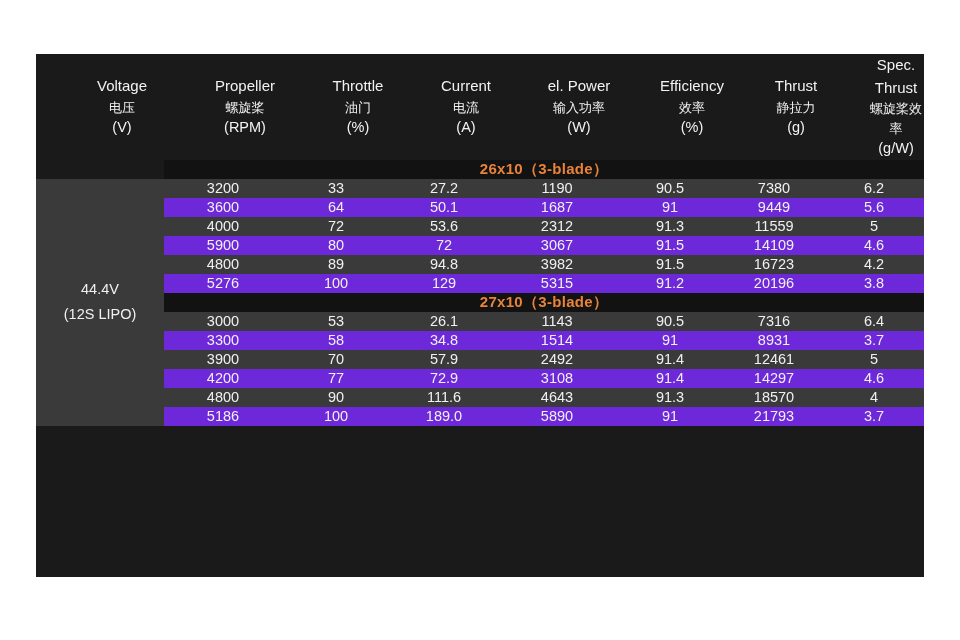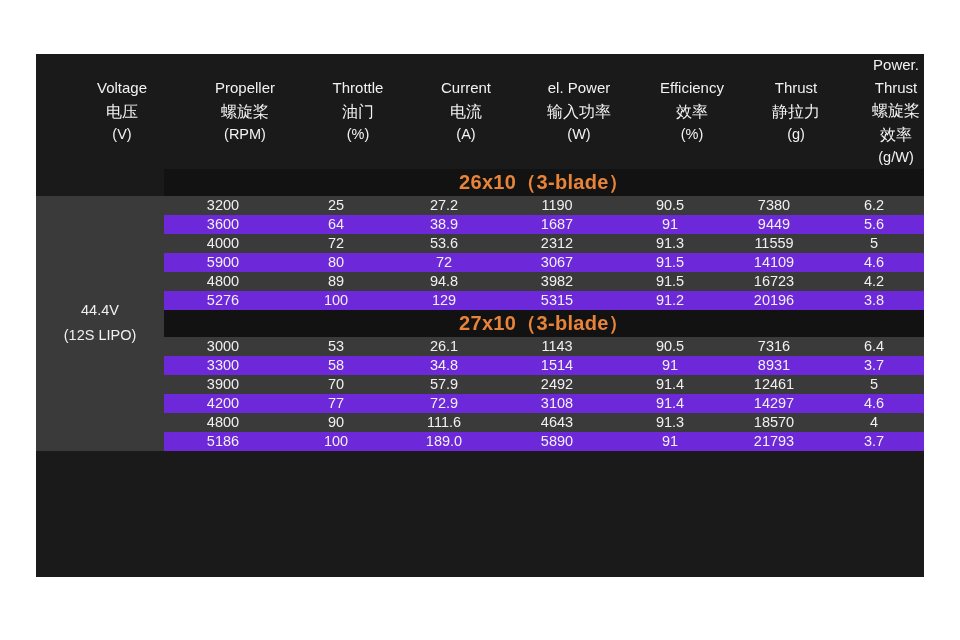--- a/index.html
+++ b/index.html
@@ -48,38 +48,38 @@
     background: #1a1a1a;
     color: #f2f2f2;
     font-weight: normal;
     font-size: 15px;
     text-align: center;
     vertical-align: middle;
     padding: 10px 2px 12px 2px;
     line-height: 1.5;
   }
   .hdr-line { display: block; padding-left: 44px; }
-  .hdr-line.cn { font-size: 16px; }
+  .hdr-line.cn { font-size: 13px; }
   .hdr-line.unit { font-size: 14.5px; }
 
   .voltage-cell {
     background: #1a1a1a;
     color: #e8833a;
     font-size: 17px;
     text-align: center;
     vertical-align: middle;
     line-height: 1.75;
   }
   .voltage-cell .v-line { display: block; }
 
   .group-row td {
     background: #121212;
     color: #e8833a;
     font-weight: bold;
-    font-size: 20px;
+    font-size: 15px;
     text-align: center;
     padding: 8px 0;
     letter-spacing: 0.3px;
   }
 
   .data-row td {
     font-size: 14.5px;
     color: #f0f0f0;
     text-align: center;
     padding: 7px 2px;
@@ -138,50 +138,50 @@
             <span class="hdr-line en">Efficiency</span>
             <span class="hdr-line cn">效率</span>
             <span class="hdr-line unit">(%)</span>
           </th>
           <th>
             <span class="hdr-line en">Thrust</span>
             <span class="hdr-line cn">静拉力</span>
             <span class="hdr-line unit">(g)</span>
           </th>
           <th>
-            <span class="hdr-line en">Power. Thrust</span>
+            <span class="hdr-line en">Spec. Thrust</span>
             <span class="hdr-line cn">螺旋桨效率</span>
             <span class="hdr-line unit">(g/W)</span>
           </th>
         </tr>
       </thead>
       <tbody>
 
         <tr class="group-row">
           <td class="sep-left"></td>
           <td colspan="7">26x10（3-blade）</td>
         </tr>
 
         <tr class="data-row odd">
           <td rowspan="13" class="voltage-cell">
             <span class="v-line">44.4V</span>
             <span class="v-line">(12S LIPO)</span>
           </td>
           <td>3200</td>
-          <td>25</td>
+          <td>33</td>
           <td>27.2</td>
           <td>1190</td>
           <td>90.5</td>
           <td>7380</td>
           <td>6.2</td>
         </tr>
         <tr class="data-row even">
           <td>3600</td>
           <td>64</td>
-          <td>38.9</td>
+          <td>50.1</td>
           <td>1687</td>
           <td>91</td>
           <td>9449</td>
           <td>5.6</td>
         </tr>
         <tr class="data-row odd">
           <td>4000</td>
           <td>72</td>
           <td>53.6</td>
           <td>2312</td>

